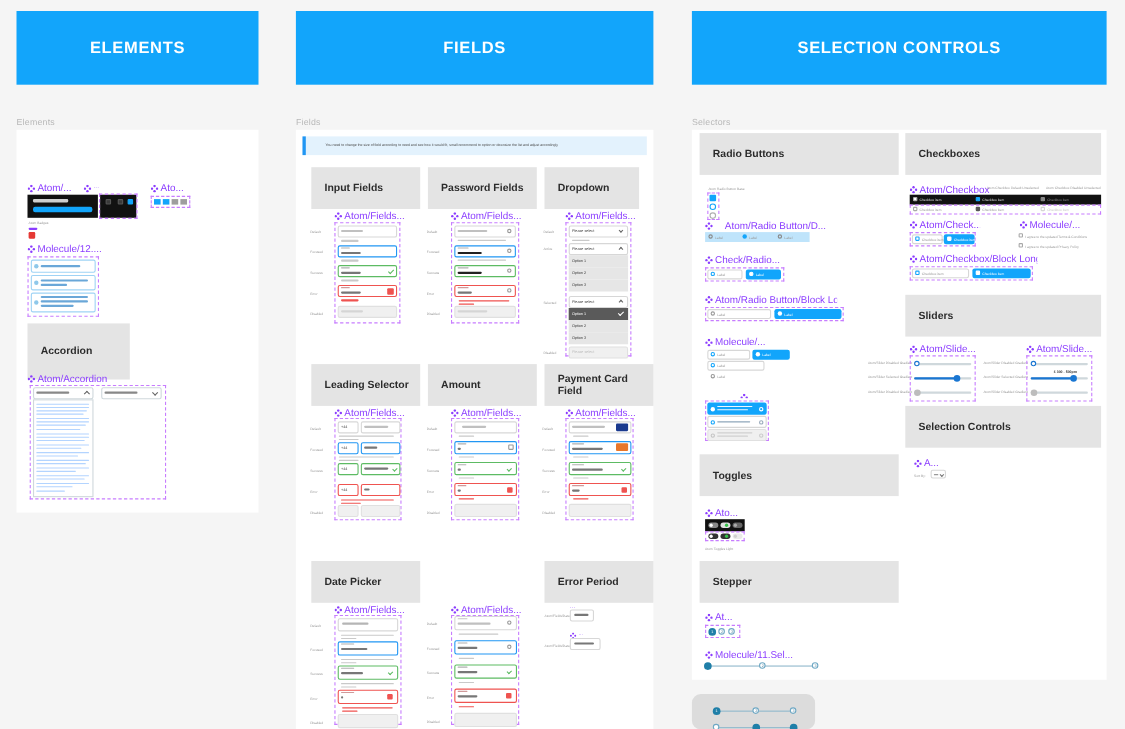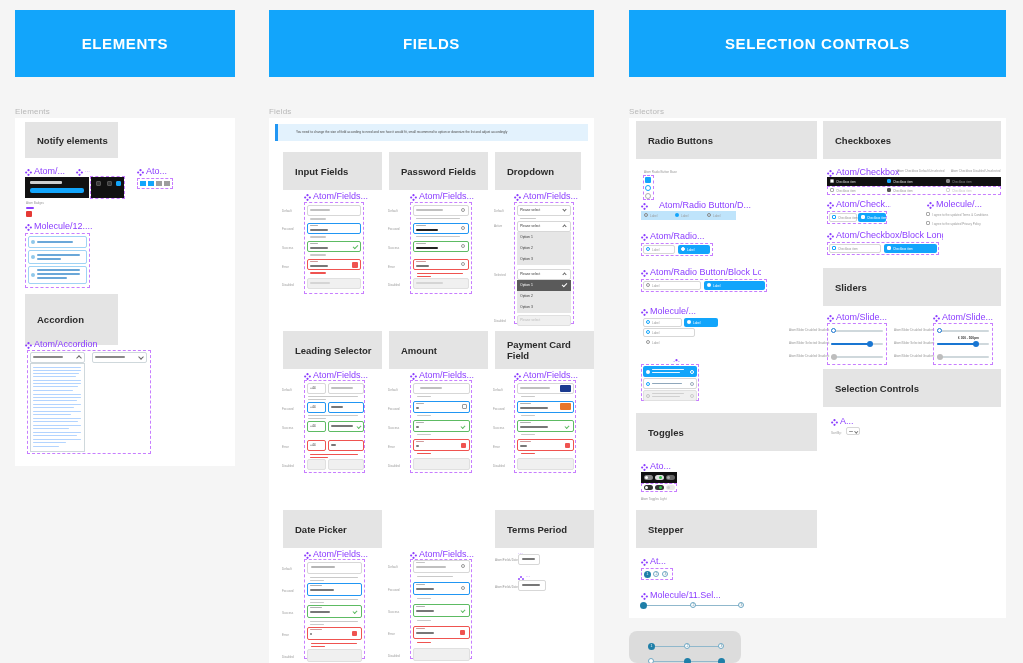--- a/index.html
+++ b/index.html
@@ -111,23 +111,20 @@
     <div class="banner-text">FIELDS</div>
   </div>
   <div class="banner" style="left:629px;top:10px;width:377px;height:67px;">
     <div class="banner-text">SELECTION CONTROLS</div>
   </div>
 
   <div class="page-label" style="left:15px;top:107px;">Elements</div>
 
   <div class="page" style="left:15px;top:118px;width:220px;height:348px;"></div>
 
-  <div class="hdr" style="left:25px;top:122px;width:93px;height:36px;">
-    <div class="hdr-text">Notify elements</div>
-  </div>
 
 
   <div class="cmp" style="left:25px;top:166px;width:48px;height:10px;">
     <span class="dia">
       <svg width="7" height="7" viewBox="0 0 12 12">
           <g fill="#8b3dff">
             <circle cx="6" cy="2" r="1.9"></circle>
             <circle cx="6" cy="10" r="1.9"></circle>
             <circle cx="2" cy="6" r="1.9"></circle>
             <circle cx="10" cy="6" r="1.9"></circle>
@@ -532,21 +529,21 @@
   <div class="tline dk" style="left:520px;top:445px;width:7px;height:1.8px;"></div>
   <div class="box" style="left:565px;top:443px;width:5px;height:5px;background:#ef5350;border-radius:1px;"></div>
   <div class="tline red" style="left:521px;top:453px;width:14px;height:1.3px;"></div>
   <div class="lbl-mini" style="left:493px;top:464px;">Disabled</div>
   <div class="fieldbox dis" style="left:517px;top:458px;width:57px;height:12px;"></div>
 
   <div class="hdr" style="left:283px;top:510px;width:99px;height:38px;">
     <div class="hdr-text">Date Picker</div>
   </div>
   <div class="hdr" style="left:495px;top:510px;width:99px;height:38px;">
-    <div class="hdr-text">Terms Period</div>
+    <div class="hdr-text">Error Period</div>
   </div>
 
   <div class="cmp" style="left:304px;top:549px;width:80px;height:10px;">
     <span class="dia">
       <svg width="7" height="7" viewBox="0 0 12 12">
           <g fill="#8b3dff">
             <circle cx="6" cy="2" r="1.9"></circle>
             <circle cx="6" cy="10" r="1.9"></circle>
             <circle cx="2" cy="6" r="1.9"></circle>
             <circle cx="10" cy="6" r="1.9"></circle>
@@ -690,21 +687,21 @@
     <span class="dia">
       <svg width="7" height="7" viewBox="0 0 12 12">
           <g fill="#8b3dff">
             <circle cx="6" cy="2" r="1.9"></circle>
             <circle cx="6" cy="10" r="1.9"></circle>
             <circle cx="2" cy="6" r="1.9"></circle>
             <circle cx="10" cy="6" r="1.9"></circle>
           </g>
         </svg>
     </span>
-    <span class="cmp-name">Atom/Radio...</span>
+    <span class="cmp-name">Check/Radio...</span>
   </div>
   <div class="frame" style="left:641px;top:243px;width:72px;height:13px;"></div>
   <div class="fieldbox out" style="left:643px;top:245px;width:32px;height:9px;"></div>
   <div class="dot" style="left:646px;top:247px;width:4px;height:4px;border:1px solid #12a5fb;"></div>
   <div class="lbl-mini" style="left:652px;top:248px;">Label</div>
   <div class="pill blue" style="left:678px;top:245px;width:32px;height:9px;"></div>
   <div class="dot" style="left:681px;top:247px;width:4px;height:4px;border:1px solid #fff;background:#fff;"></div>
   <div class="lbl-mini" style="left:687px;top:248px;color:#fff;">Label</div>
 
   <div class="cmp" style="left:641px;top:267px;width:120px;height:10px;">

